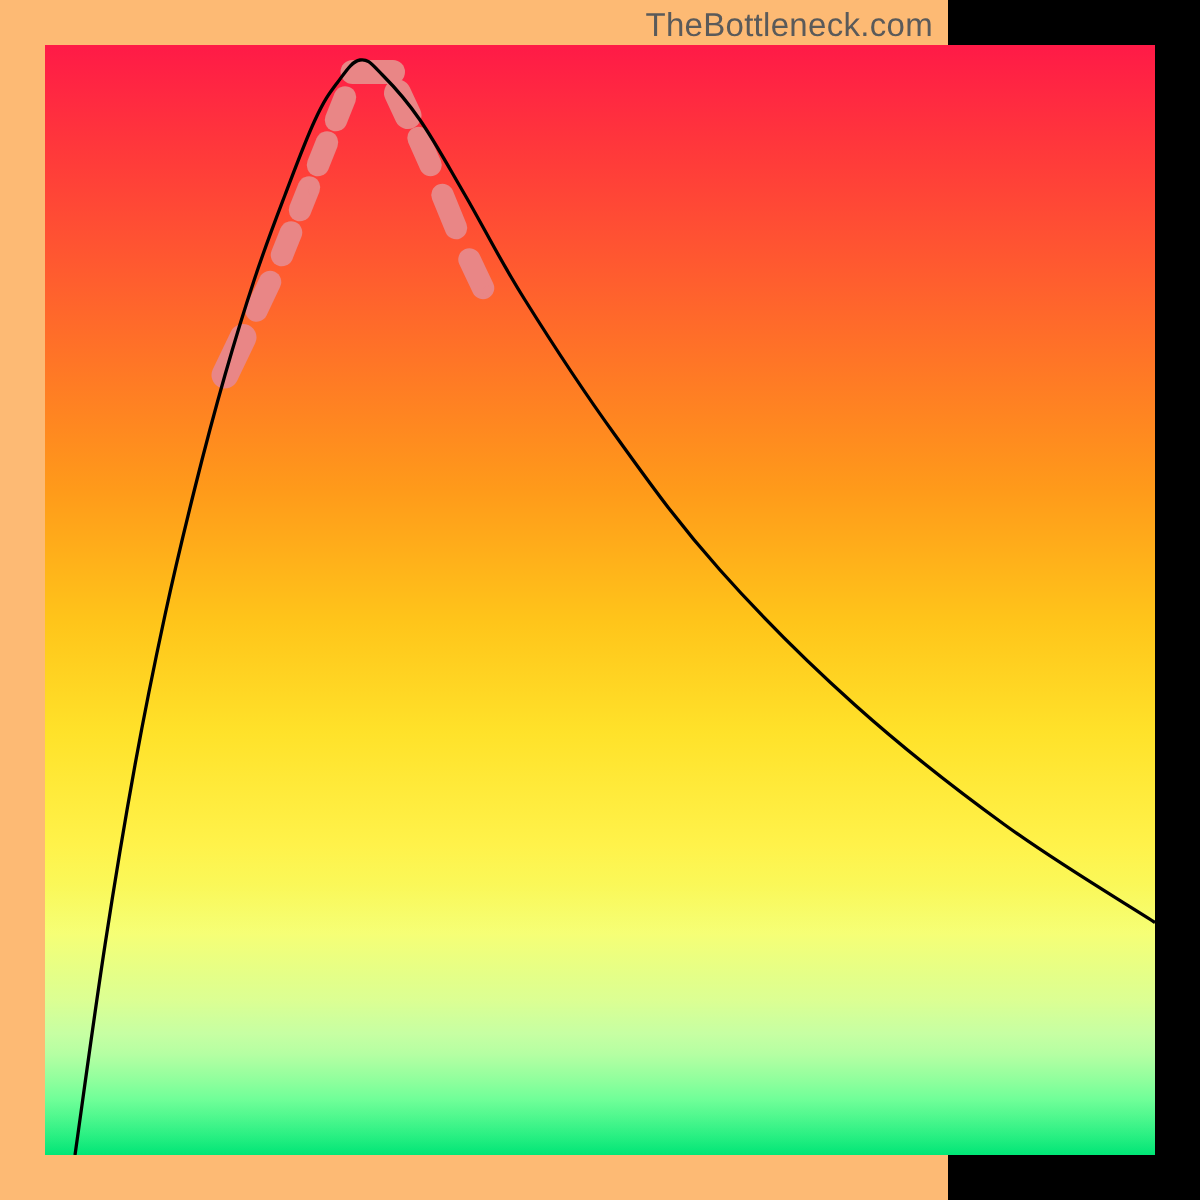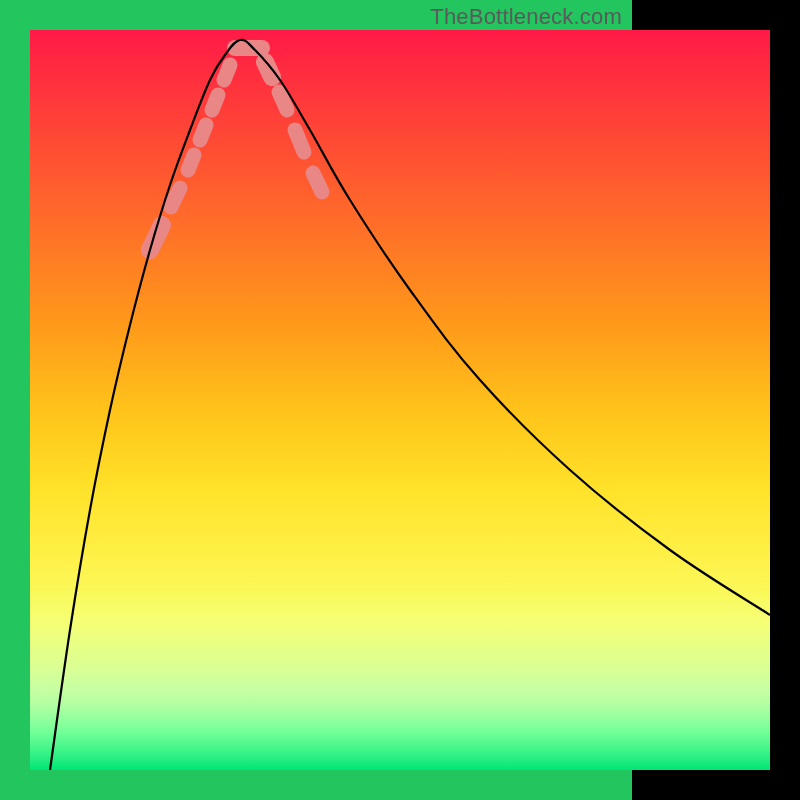--- a/index.html
+++ b/index.html
@@ -8,21 +8,21 @@
     width: 800px;
     height: 800px;
     overflow: hidden;
     background: #000;
     font-family: Arial, Helvetica, sans-serif;
   }
   .frame {
     position: relative;
     width: 632px;
     height: 800px;
-    background: #22c55e;
+    background: #fdba74;
     text-align: right;
   }
   .plot {
     position: absolute;
     left: 30px;
     top: 30px;
     width: 740px;
     height: 740px;
     background: linear-gradient(
       to bottom,

